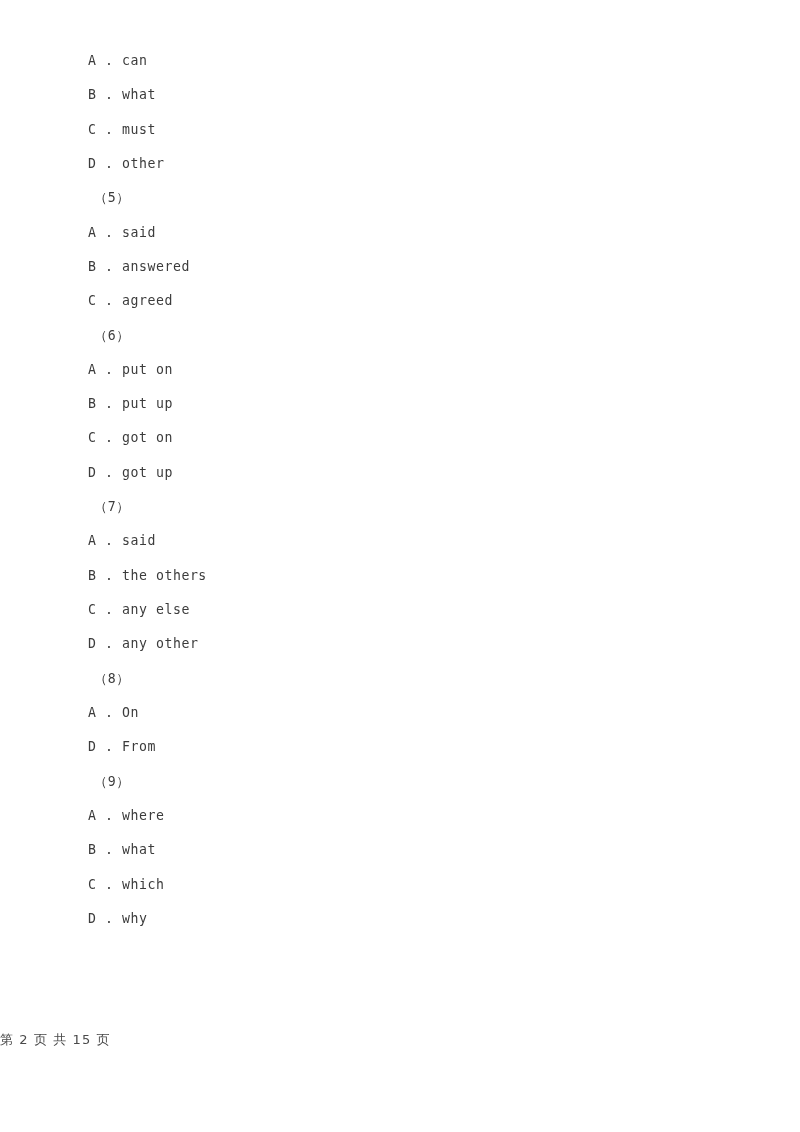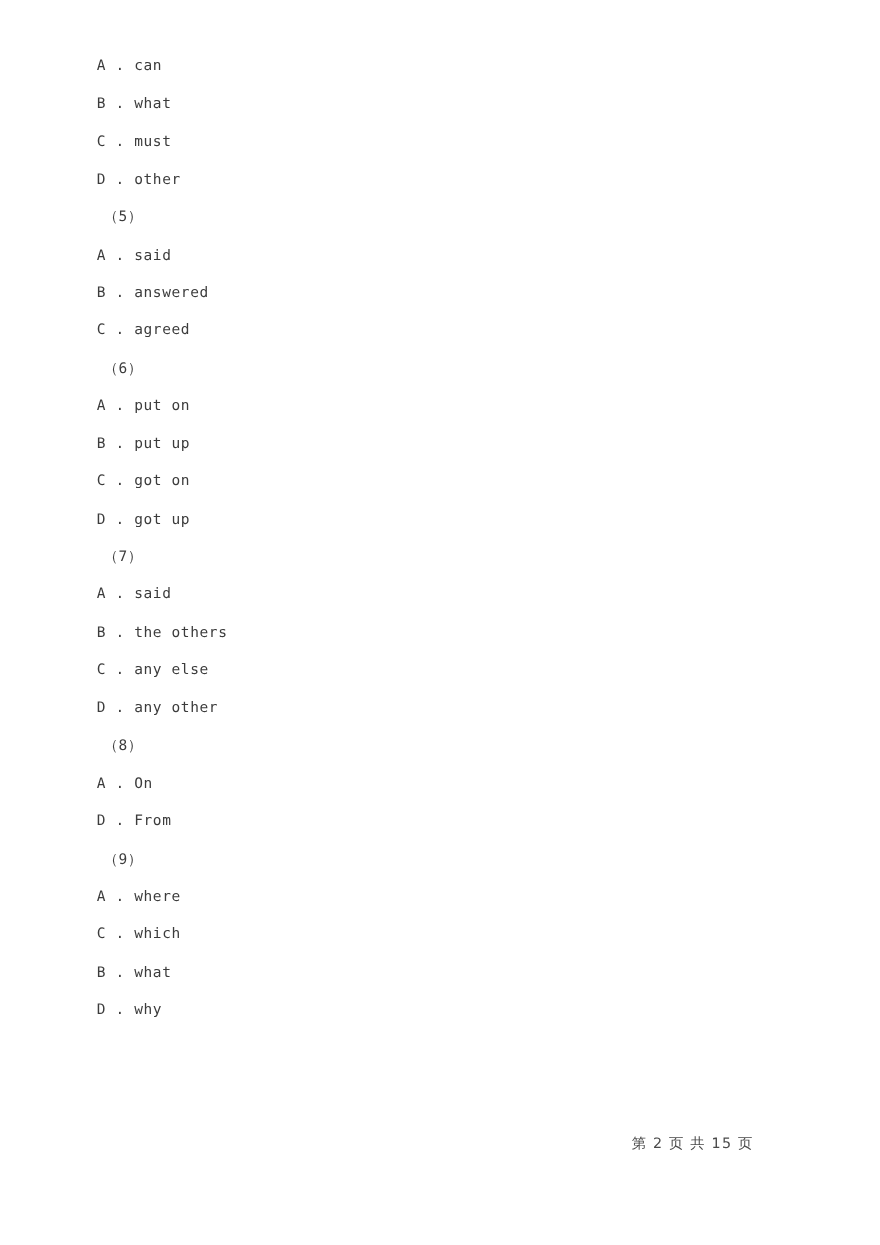--- a/index.html
+++ b/index.html
@@ -59,21 +59,21 @@
 
   .opt-text {
     display: inline;
   }
 
   #footer {
     position: absolute;
     left: 0;
     top: 1031px;
     width: 685px;
-    text-align: right;
+    text-align: left;
     font-family: "DejaVu Sans", "Liberation Sans", sans-serif;
     font-size: 13px;
     letter-spacing: 1.1px;
     color: #4a4a4a;
     white-space: pre;
   }
 </style>
 </head>
 <body>
 
@@ -95,18 +95,18 @@
       <div class="line qnum-line">（7）</div>
       <div class="line option-line"><span class="opt-letter">A</span><span class="opt-sep"> . </span><span class="opt-text">said</span></div>
       <div class="line option-line"><span class="opt-letter">B</span><span class="opt-sep"> . </span><span class="opt-text">the others</span></div>
       <div class="line option-line"><span class="opt-letter">C</span><span class="opt-sep"> . </span><span class="opt-text">any else</span></div>
       <div class="line option-line"><span class="opt-letter">D</span><span class="opt-sep"> . </span><span class="opt-text">any other</span></div>
       <div class="line qnum-line">（8）</div>
       <div class="line option-line"><span class="opt-letter">A</span><span class="opt-sep"> . </span><span class="opt-text">On</span></div>
       <div class="line option-line"><span class="opt-letter">D</span><span class="opt-sep"> . </span><span class="opt-text">From</span></div>
       <div class="line qnum-line">（9）</div>
       <div class="line option-line"><span class="opt-letter">A</span><span class="opt-sep"> . </span><span class="opt-text">where</span></div>
+      <div class="line option-line"><span class="opt-letter">B</span><span class="opt-sep"> . </span><span class="opt-text">what</span></div>
       <div class="line option-line"><span class="opt-letter">C</span><span class="opt-sep"> . </span><span class="opt-text">which</span></div>
-      <div class="line option-line"><span class="opt-letter">B</span><span class="opt-sep"> . </span><span class="opt-text">what</span></div>
       <div class="line option-line"><span class="opt-letter">D</span><span class="opt-sep"> . </span><span class="opt-text">why</span></div>
     </div>
   <div id="footer">第 2 页 共 15 页</div>
 </div>
 
 </body></html>

